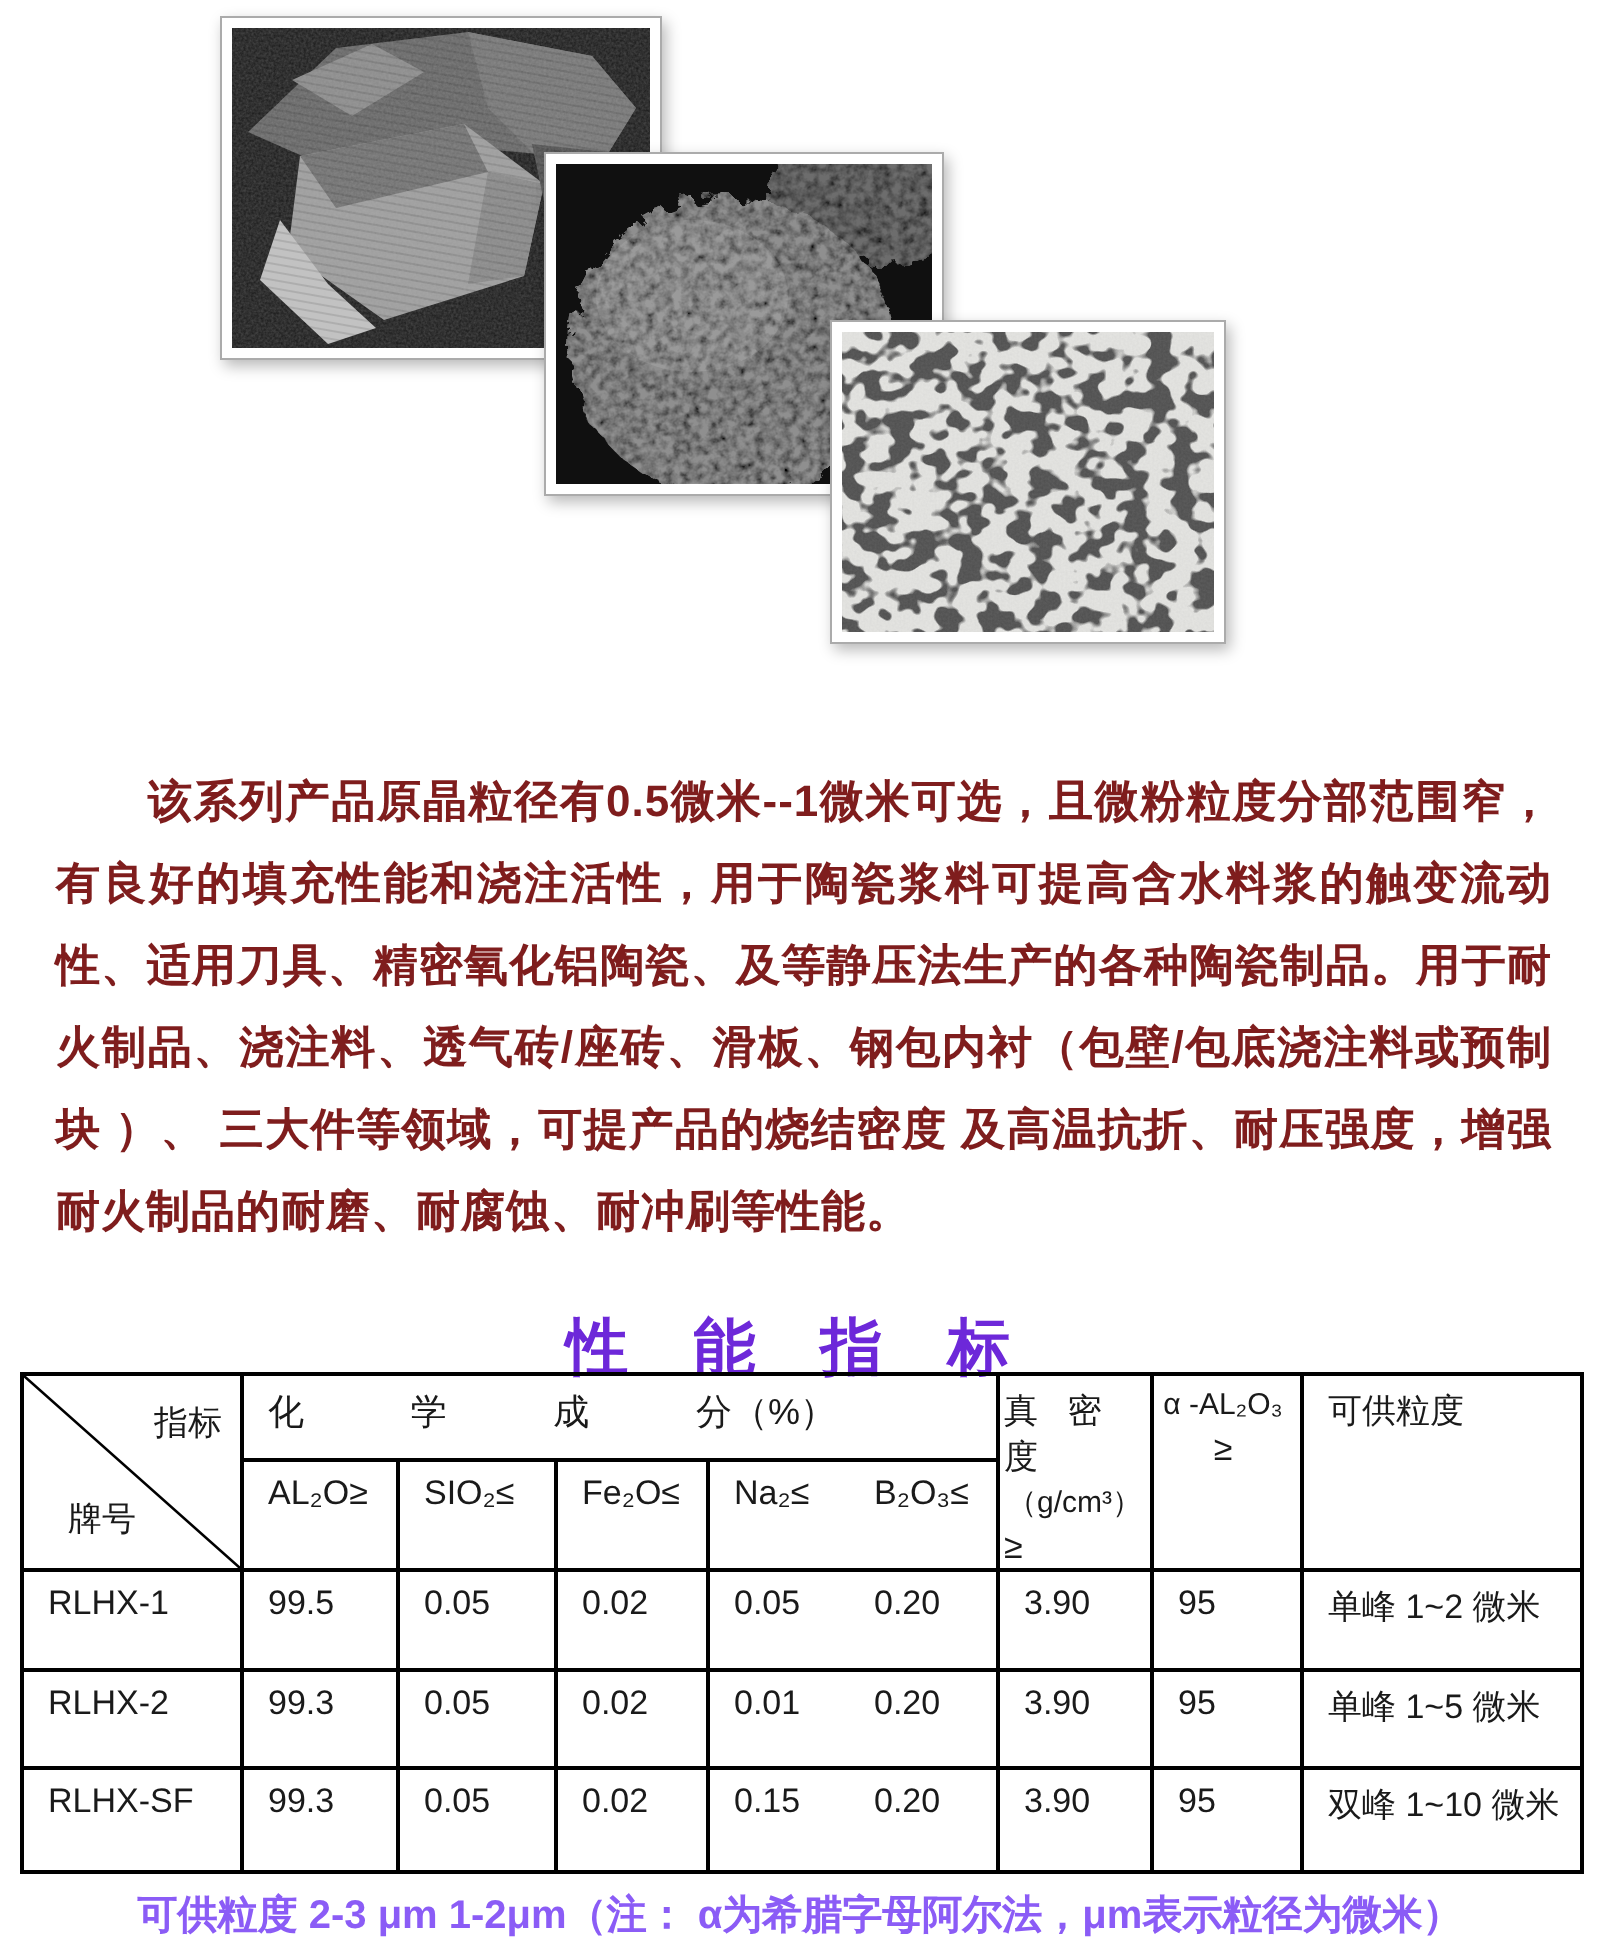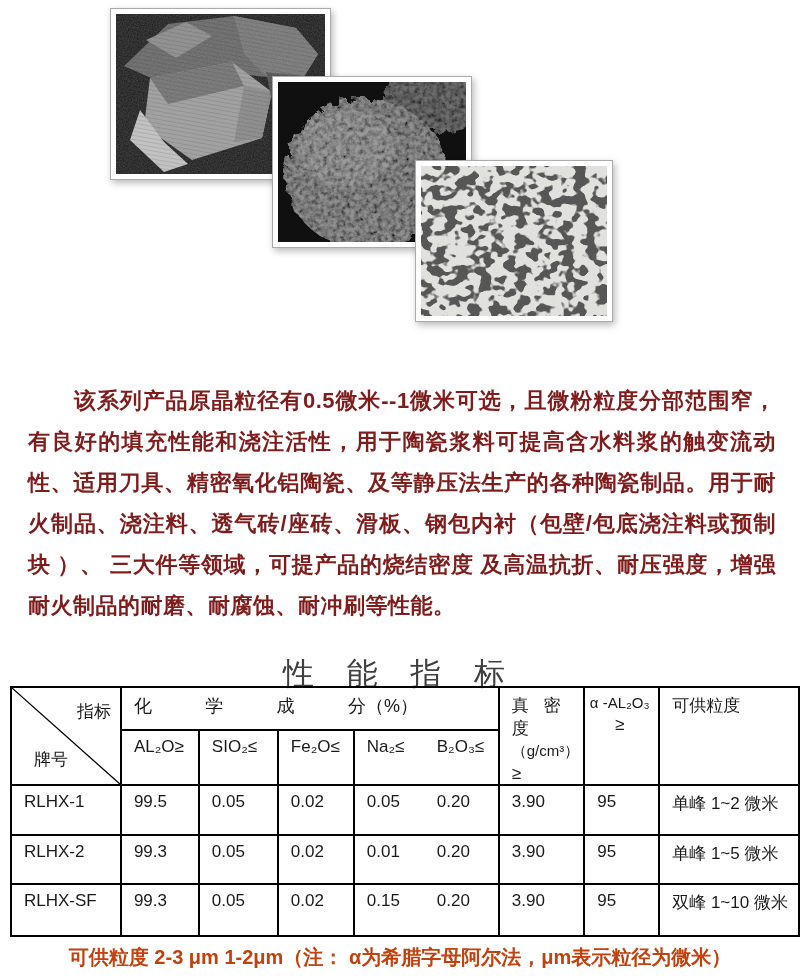--- a/index.html
+++ b/index.html
@@ -21,22 +21,22 @@
   
   .intro {
     position:absolute; left:28px; top:358px; width:748px;
     font-size:22px; font-weight:bold; color:#7f1d1d;
     line-height:41px; text-align:justify; text-indent:46px; letter-spacing:0.5px;
   }
 
   
   .section-title {
     position:absolute; left:0; top:627px; width:100%;
-    text-align:center; font-size:31px; font-weight:normal;
-    color:#404040; letter-spacing:12px;
+    text-align:center; font-size:31px; font-weight:bold;
+    color:#6d28d9; letter-spacing:12px;
   }
 
   
   .spec-table {
     position:absolute; left:10px; top:686px;
     border-collapse:collapse; table-layout:fixed;
   }
   .spec-table td {
     border:2px solid #000; vertical-align:top;
     font-size:17px; color:#1a1a1a; padding:6px 4px 0 12px;
@@ -54,35 +54,35 @@
   .corner-brand { position:absolute; bottom:13px; left:22px; }
 
   .group-parts {
     display:flex; justify-content:space-between;
     width:284px; font-size:18px;
   }
 
   .dual { display:flex; }
   .dual span:first-child { flex:0 0 70px; }
 
-  td.density-cell { padding-left:12px; }
+  td.density-cell { padding-left:2px; }
   .density-l1 { letter-spacing:5px; }
   .density-l2 { font-size:15px; margin-top:2px;text-align:right; }
   .density-l3 { margin-top:3px; }
 
   td.alpha-cell { padding-left:0; text-align:center; }
   .alpha-l1 { font-size:15px; }
   .alpha-l2 { margin-top:4px; font-size:17px; }
 
   .size-val { font-size:16px; }
 
   
   .footer-note {
     position:absolute; left:0; top:944px; width:100%;
-    text-align:center; font-size:20px; font-weight:bold; color:#c2410c;
+    text-align:center; font-size:20px; font-weight:bold; color:#8b5cf6;
   }
 </style>
 </head>
 <body>
 
 <div>
 
   <div class="photo" id="photo1">
     <svg width="209" height="160" viewBox="0 0 209 160">
       <defs>

